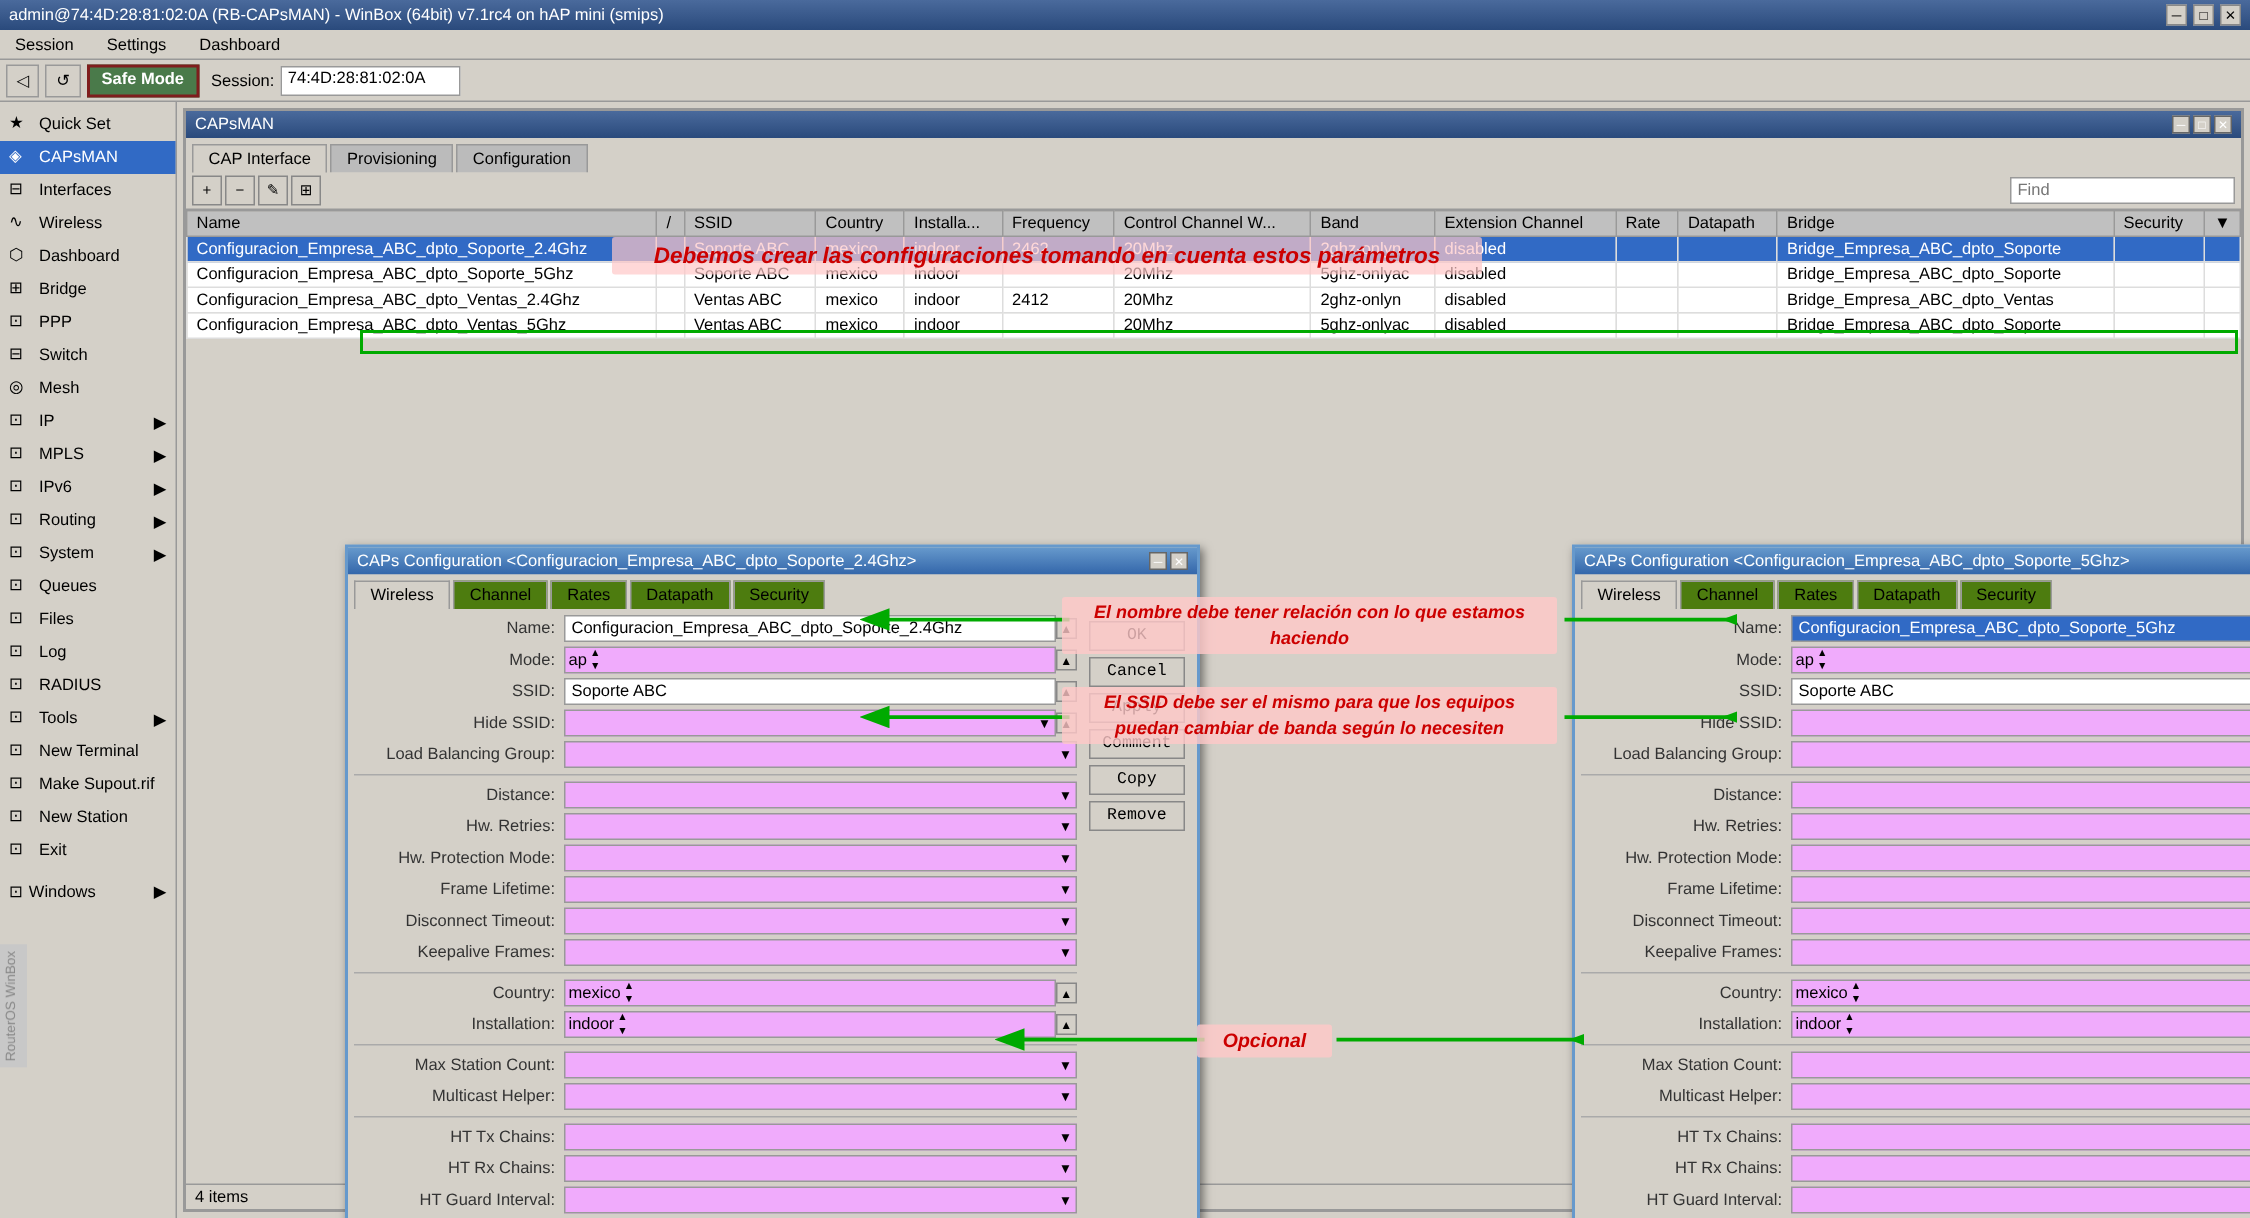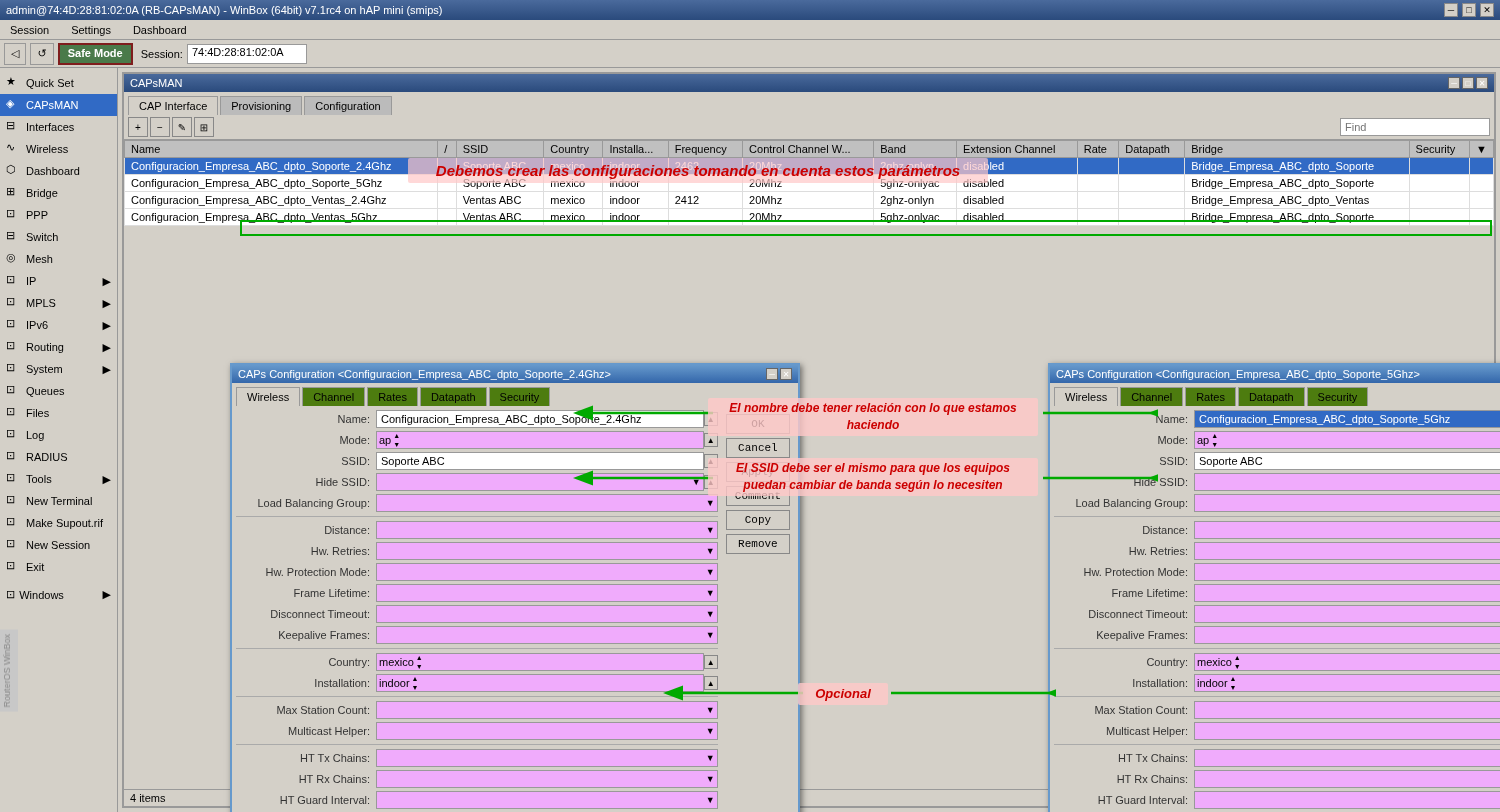--- a/index.html
+++ b/index.html
@@ -509,21 +509,21 @@
     <div class="sidebar-item">
       <span class="sidebar-icon">⊡</span>
       <span>New Terminal</span>
     </div>
     <div class="sidebar-item">
       <span class="sidebar-icon">⊡</span>
       <span>Make Supout.rif</span>
     </div>
     <div class="sidebar-item">
       <span class="sidebar-icon">⊡</span>
-      <span>New Session</span>
+      <span>New Station</span>
     </div>
     <div class="sidebar-item">
       <span class="sidebar-icon">⊡</span>
       <span>Exit</span>
     </div>
 
     <div style="margin-top: 8px; padding: 2px 6px; font-size: 11px; display:flex; align-items:center; gap:4px;">
       <span>⊡</span>
       <span>Windows</span>
       <span style="margin-left:auto;">▶</span>

